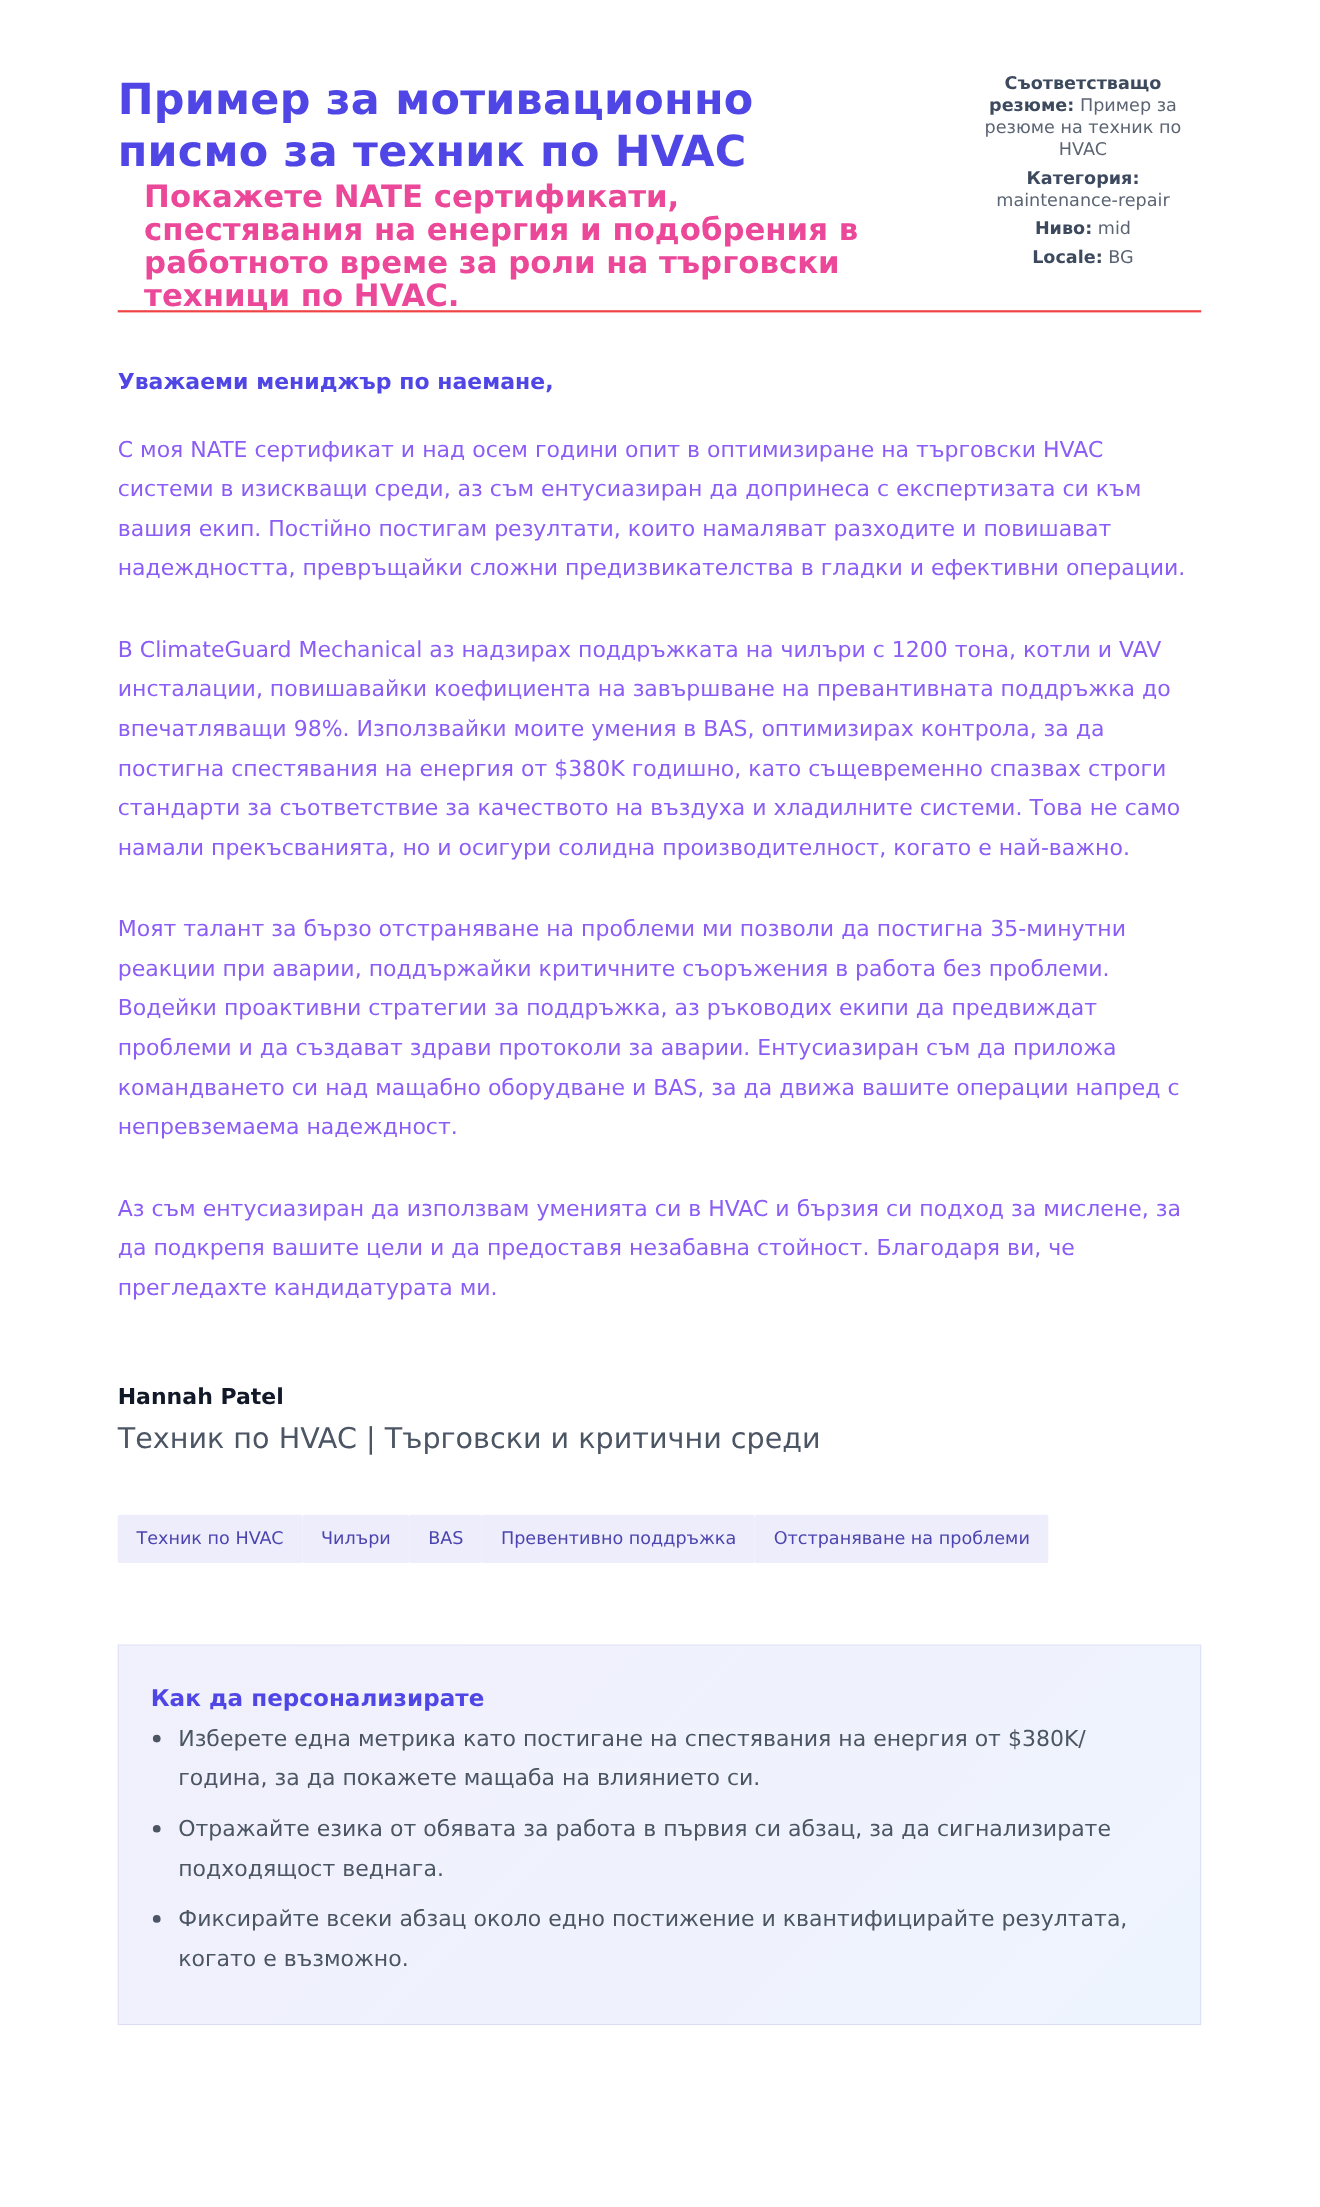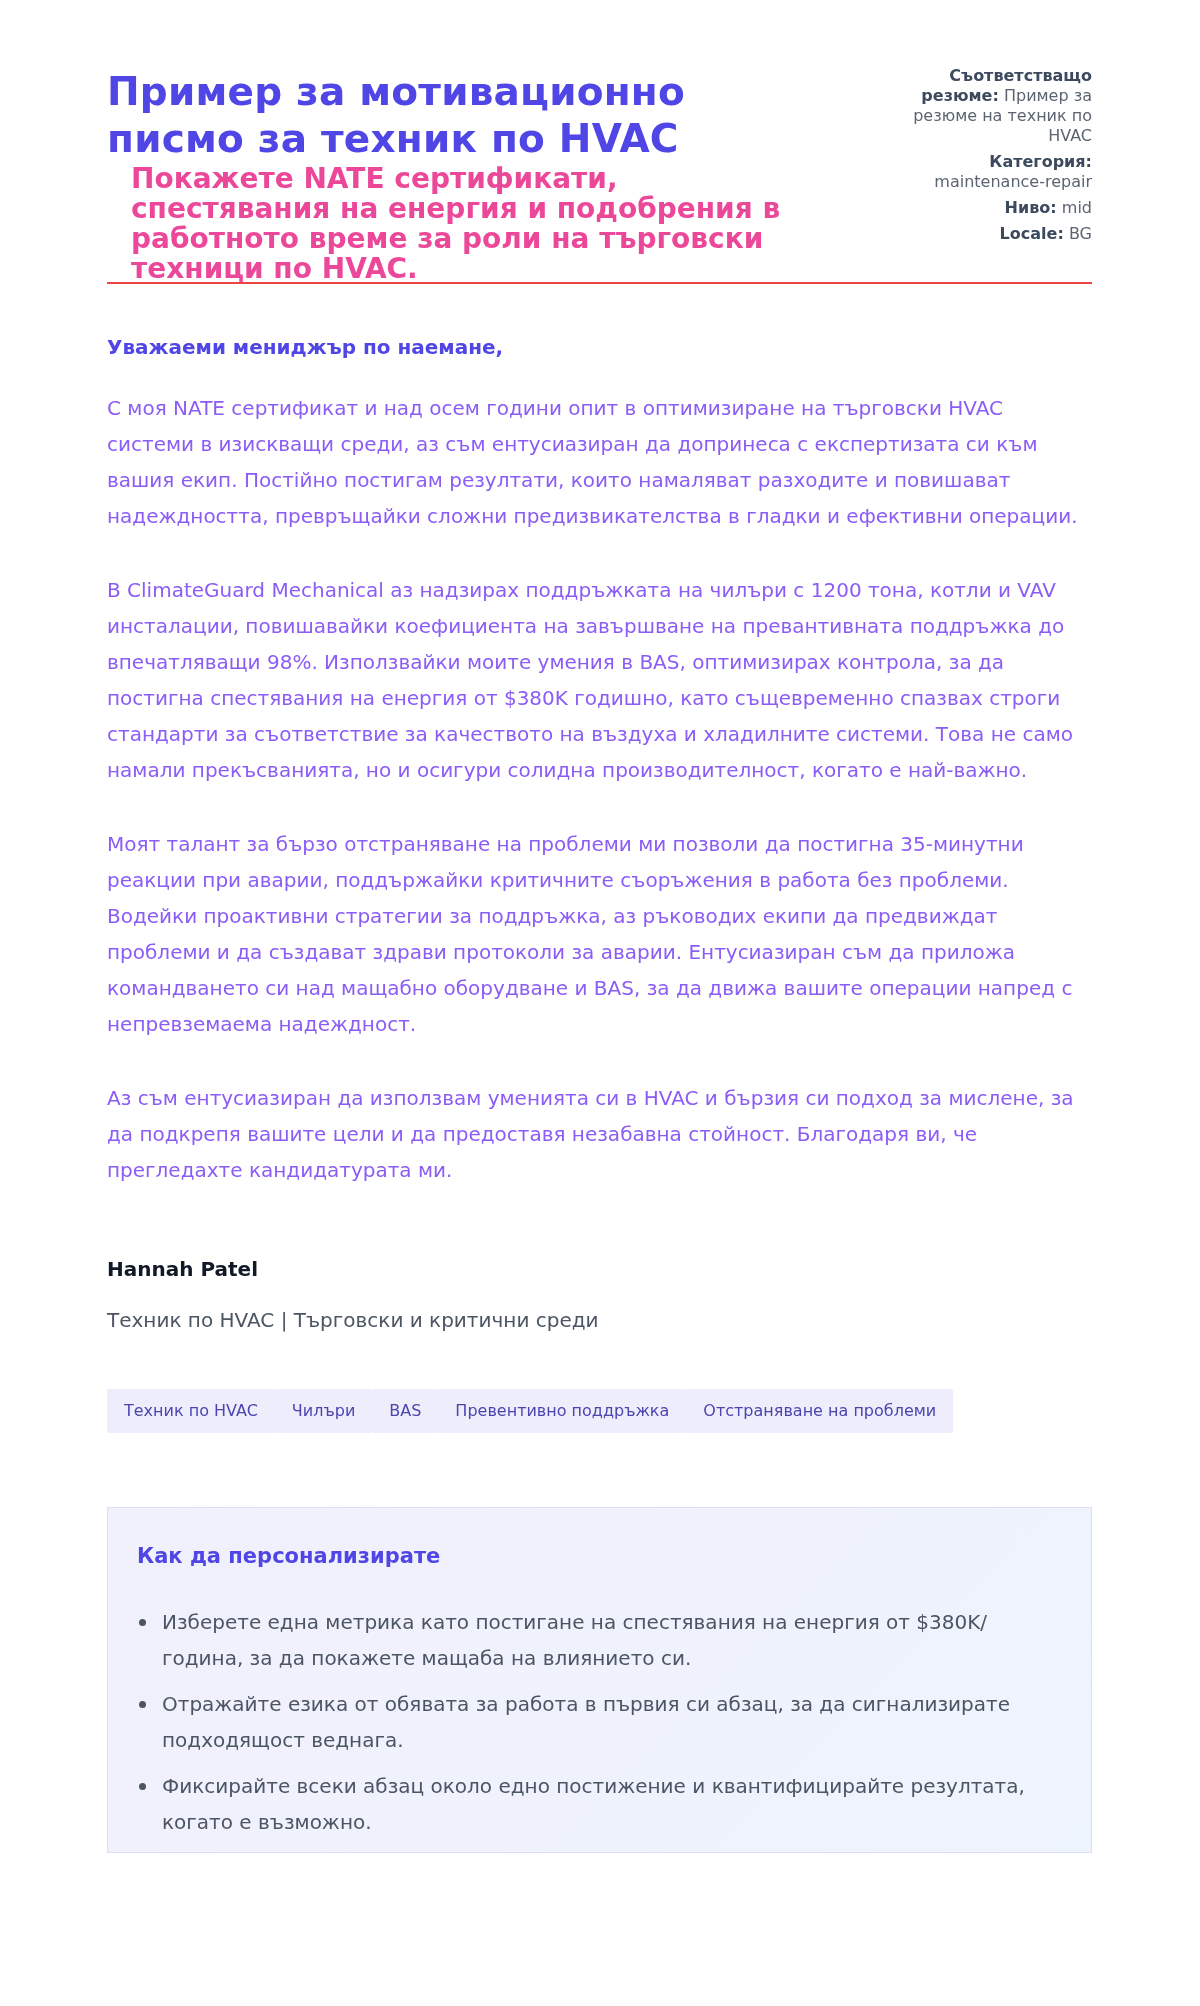--- a/index.html
+++ b/index.html
@@ -44,21 +44,21 @@
     .meta {
       position: absolute;
       right: 0;
       top: 66px;
       width: 215px;
       text-align: right;
       font-size: 16px;
       line-height: 20px;
       color: #5b6472;
     }
-    .meta-row { margin-bottom: 6px; }
+    .meta-row { margin-bottom: 6px; text-align: center; }
     .meta-key { font-weight: bold; color: #3d4a5e; }
 
     
     .greeting {
       margin-top: 50px;
       font-size: 20px;
       font-weight: bold;
       color: #4f46e5;
       line-height: 26px;
     }
@@ -70,22 +70,22 @@
     }
     .paragraph + .paragraph { margin-top: 38px; }
     .signature { margin-top: 68px; }
     .sig-name {
       font-size: 20px;
       font-weight: bold;
       color: #111827;
       line-height: 26px;
     }
     .sig-title {
-      margin-top: 25px;
-      font-size: 20px;
+      margin-top: 13px;
+      font-size: 26px;
       color: #4b5563;
       line-height: 26px;
     }
 
     
     .tags {
       margin-top: 56px;
       display: flex;
       flex-wrap: wrap;
     }
@@ -107,21 +107,21 @@
       padding: 34px 29px 34px 29px;
       height: 346px;
     }
     .tips-title {
       font-size: 21px;
       font-weight: bold;
       color: #4f46e5;
       line-height: 28px;
     }
     .tips-list {
-      margin-top: 34px;
+      margin-top: 4px;
       list-style: none;
     }
     .tips-item {
       position: relative;
       padding-left: 25px;
       font-size: 20px;
       line-height: 36px;
       color: #4b5563;
       margin-bottom: 10px;
     }

